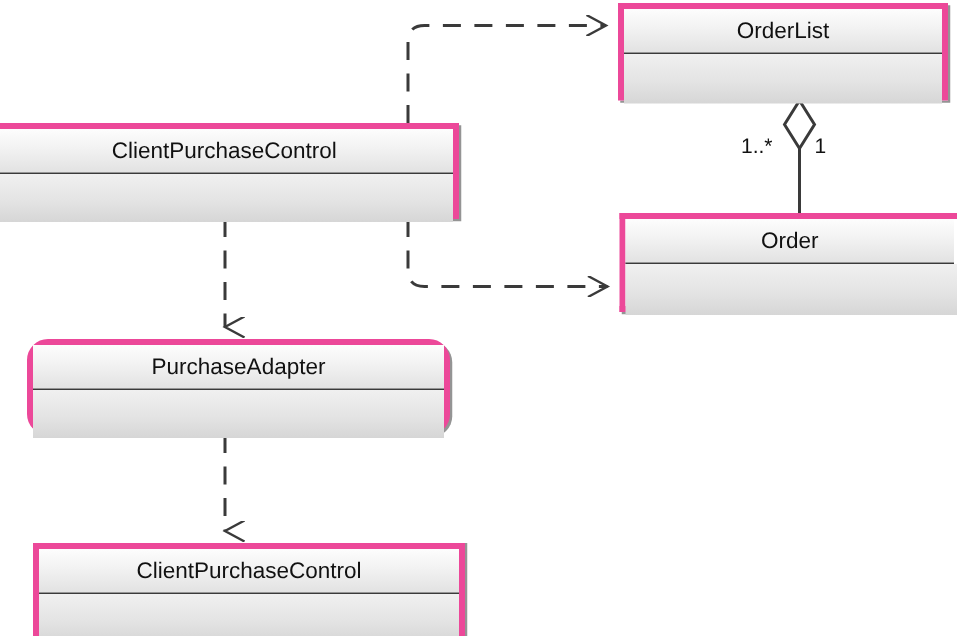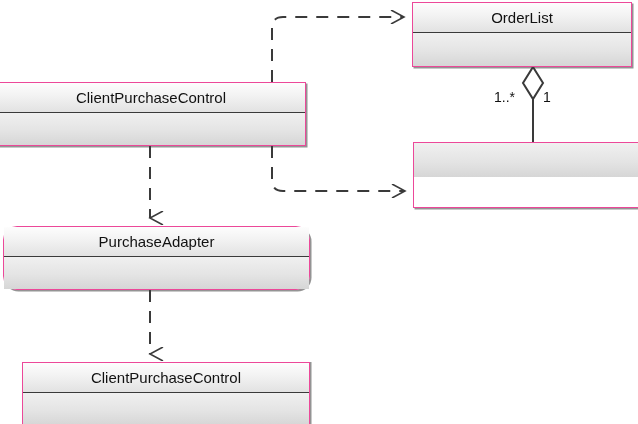--- a/index.html
+++ b/index.html
@@ -22,21 +22,21 @@
     width: 638px;
     height: 424px;
     overflow: visible;
   }
   svg.edges { z-index: 1; }
   .nodes { position: absolute; left: 0; top: 0; width: 638px; height: 424px; z-index: 2; }
 
   .uml-class {
     position: absolute;
     box-sizing: border-box;
-    border: 1px solid #ec4899;
+    border: 4px solid #ec4899;
     background: #ffffff;
     box-shadow: 1.5px 1.5px 0 rgba(60,60,60,0.55);
   }
   .uml-name {
     box-sizing: border-box;
     height: 30px;
     line-height: 30px;
     text-align: center;
     font-size: 15px;
     color: #111111;
@@ -95,24 +95,25 @@
       <div class="uml-name">ClientPurchaseControl</div>
       <div class="uml-body" style="height:32px;"></div>
     </div>
 
     <div class="uml-class" style="left:412px; top:2px; width:220px; height:65px;">
       <div class="uml-name">OrderList</div>
       <div class="uml-body" style="height:33px;"></div>
     </div>
 
     <div class="uml-class clipped-right" style="left:413px; top:142px; width:228px; height:66px;">
+      <div class="uml-name" style="width:219px;">Order</div>
       <div class="uml-body" style="height:34px;"></div>
     </div>
 
-    <div class="uml-class" style="left:3px; top:226px; width:307px; height:64px;border-radius:14px;">
+    <div class="uml-class" style="left:18px; top:226px; width:282px; height:64px;border-radius:14px;">
       <div class="uml-name">PurchaseAdapter</div>
       <div class="uml-body" style="height:32px;"></div>
     </div>
 
     <div class="uml-class clipped-bottom" style="left:22px; top:362px; width:288px; height:64px;">
       <div class="uml-name">ClientPurchaseControl</div>
       <div class="uml-body" style="height:32px;"></div>
     </div>
 
     <div class="mult-label" style="left:494px; top:89px;">1..*</div>

